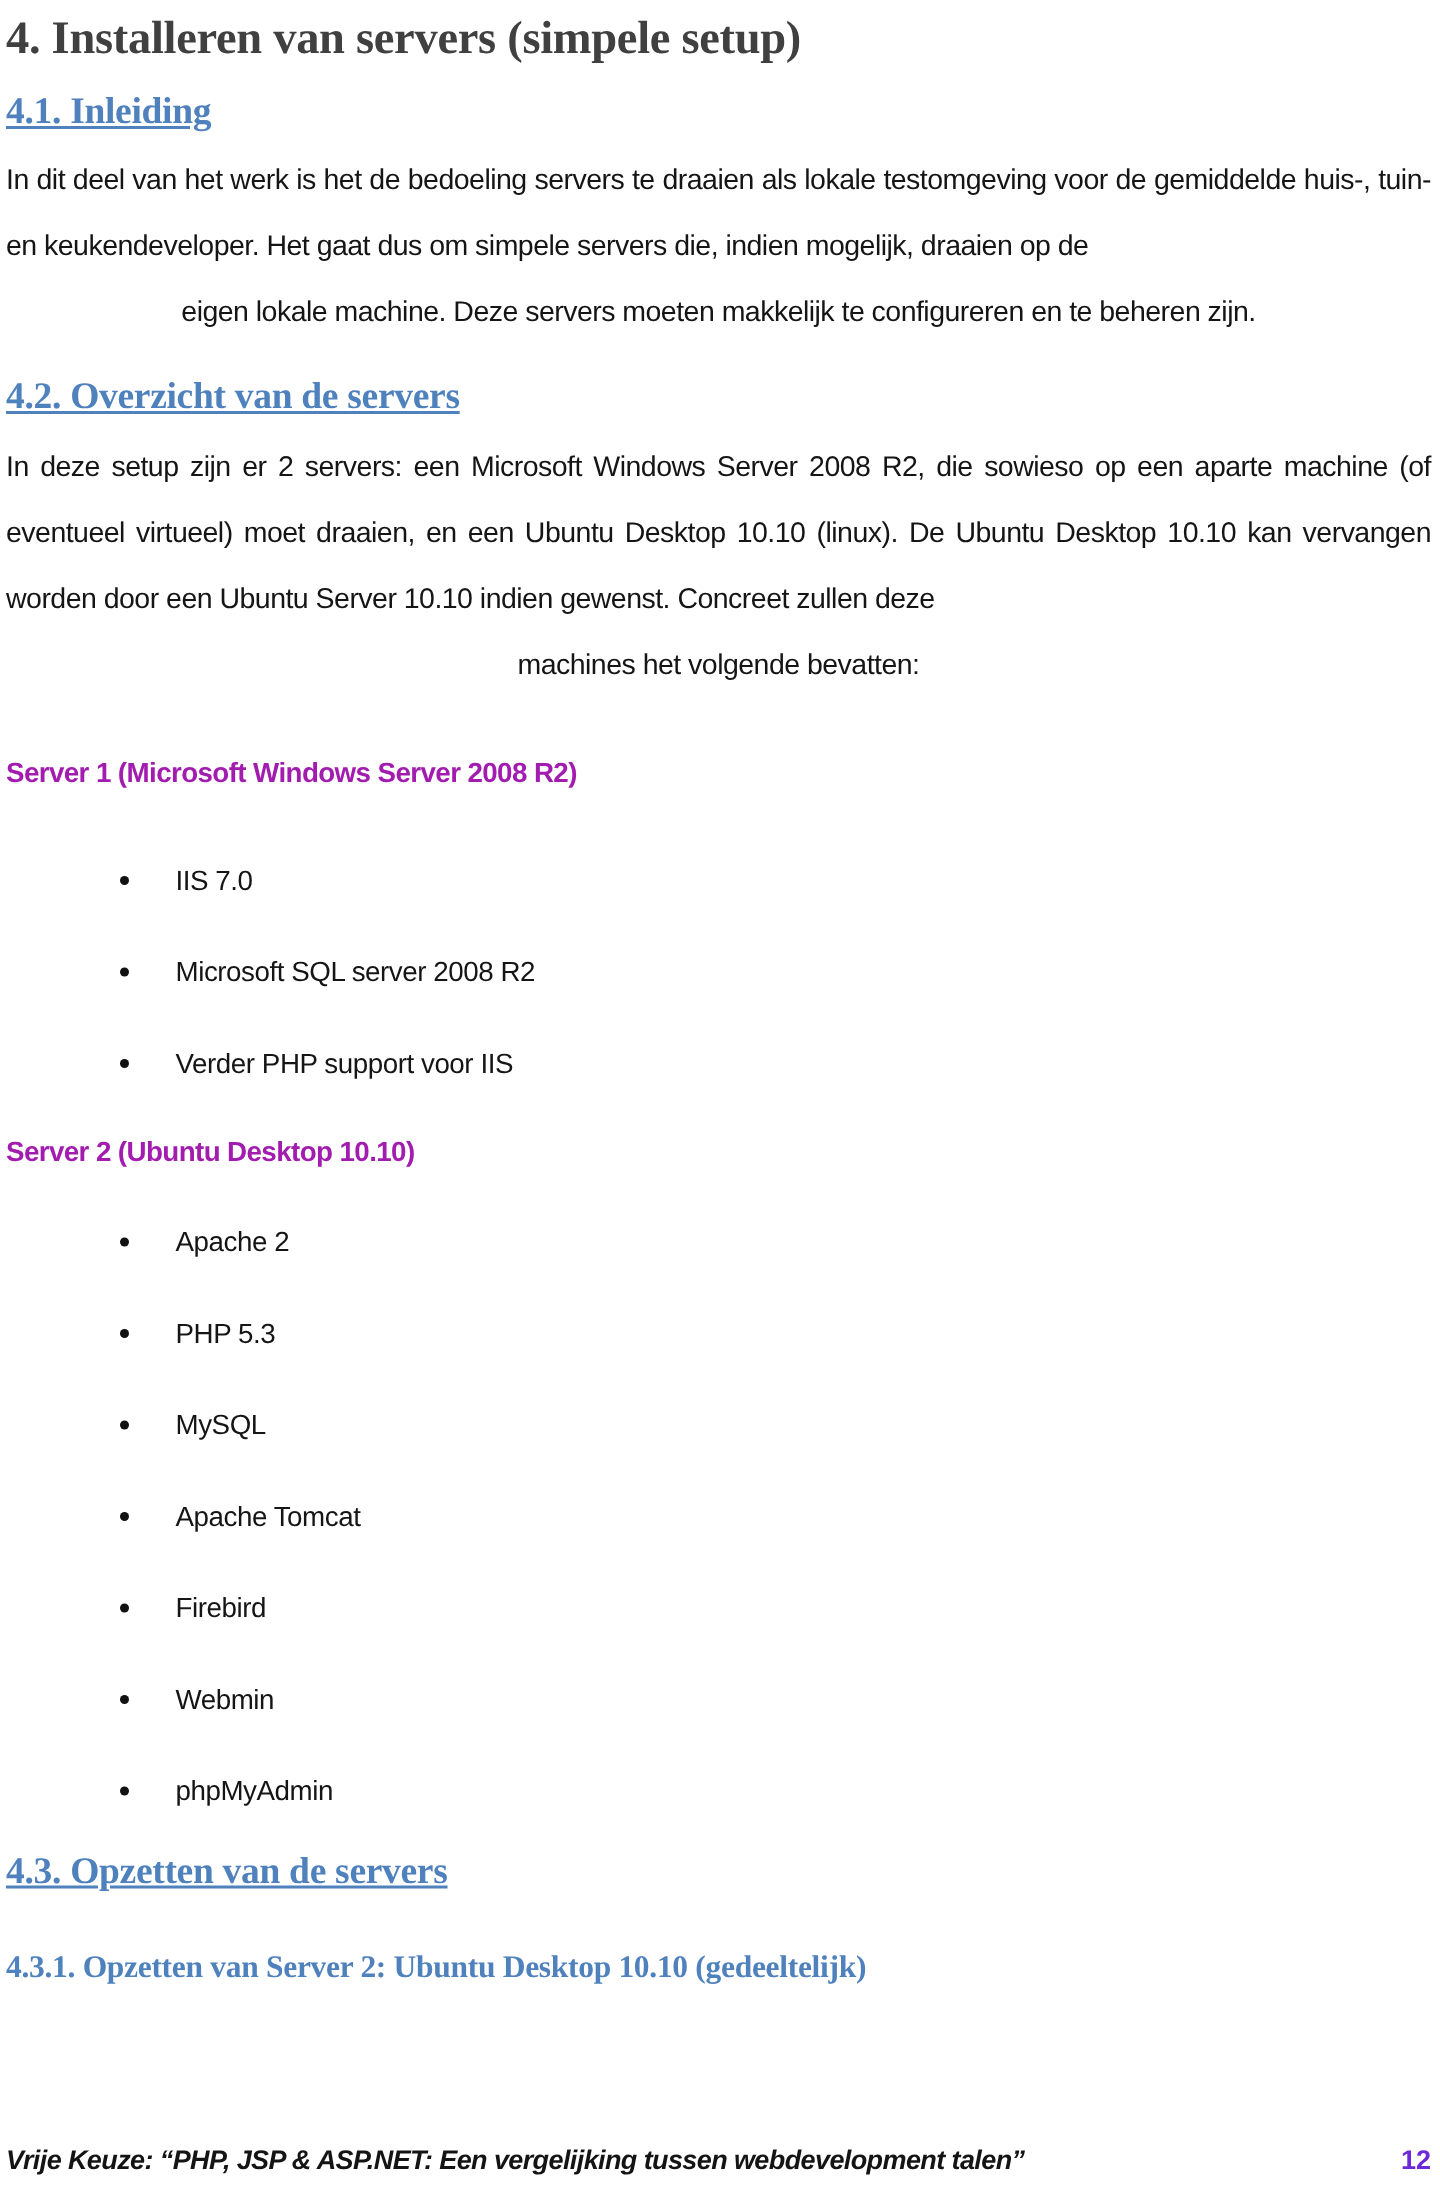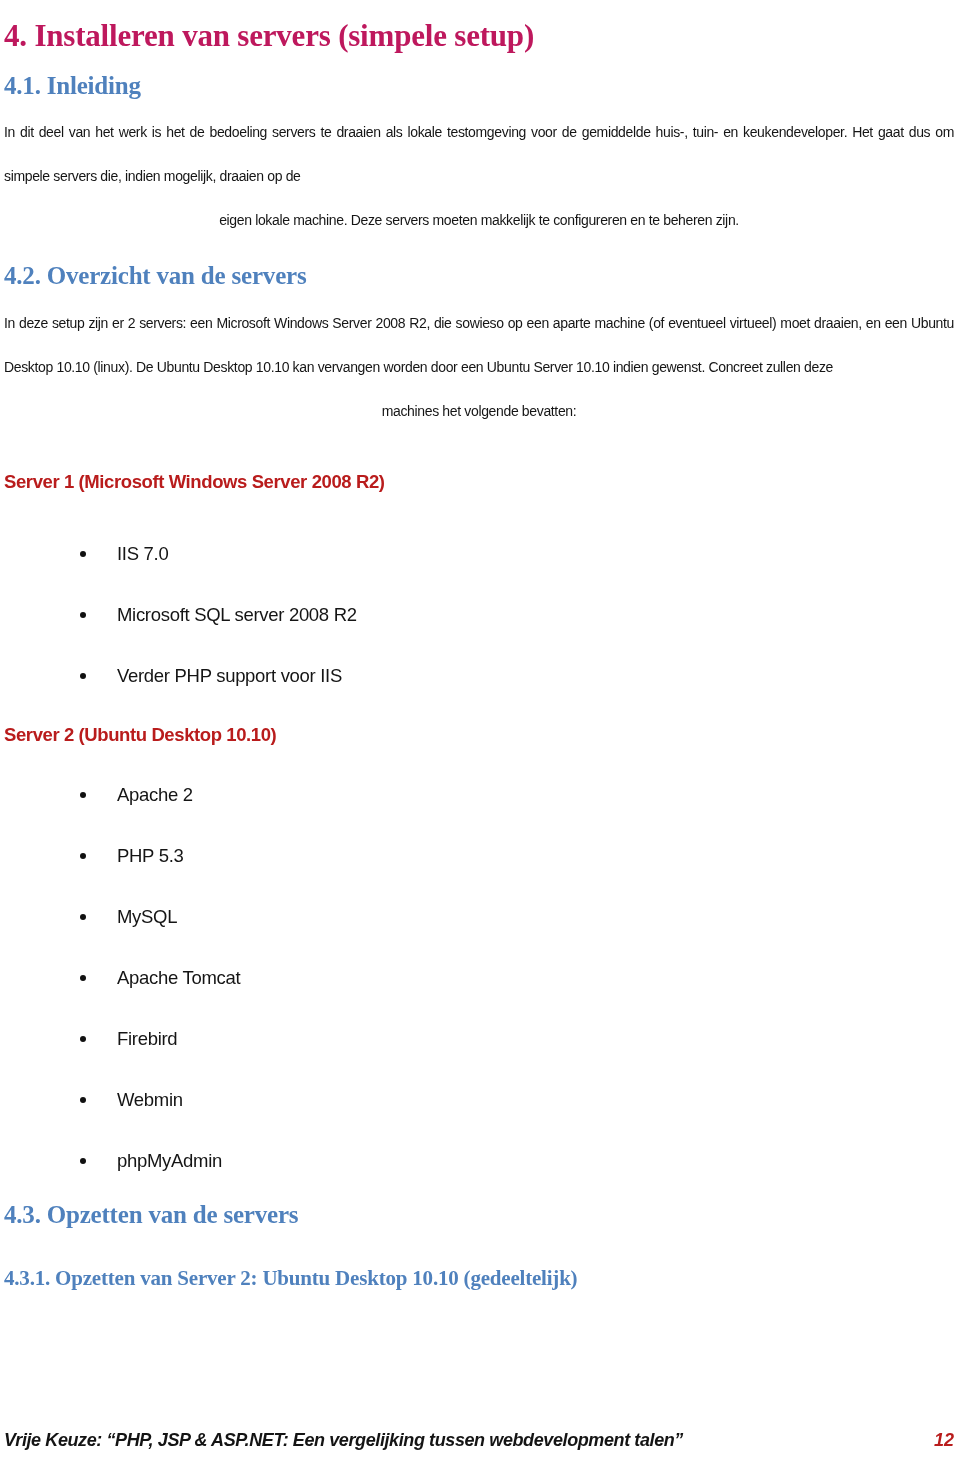--- a/index.html
+++ b/index.html
@@ -23,67 +23,68 @@
     box-sizing: border-box;
     padding: 0 6px 0 4px;
   }
 
   
   .h1 {
     font-family: "Liberation Serif", "DejaVu Serif", serif;
     font-weight: bold;
     font-size: 31px;
     line-height: 1.12;
-    color: #be185d;
+    color: #404040;
     letter-spacing: -0.2px;
     margin: 0;
-    padding: 19px 0 0 0;
+    padding: 8px 0 0 0;
   }
   .h2 {
     font-family: "Liberation Serif", "DejaVu Serif", serif;
     font-weight: bold;
     font-size: 25px;
     line-height: 1.15;
     color: #4f81bd;
     letter-spacing: -0.2px;
     margin: 0;
+    text-decoration: underline;
   }
   .h3 {
     font-family: "Liberation Serif", "DejaVu Serif", serif;
     font-weight: bold;
     font-size: 21px;
     line-height: 1.15;
     color: #4f81bd;
     letter-spacing: -0.2px;
     margin: 0;
   }
 
   
   .para {
     font-family: "Liberation Sans", sans-serif;
-    font-size: 14px;
+    font-size: 19px;
     line-height: 44px;
     text-align: justify;
     text-justify: inter-word;
     color: #151515;
     margin: 0;
     letter-spacing: -0.35px;
   }
   .para .lastline {
     display: block;
     text-align: center;
   }
 
   
   .server-head {
     font-family: "Liberation Sans", sans-serif;
     font-weight: bold;
     font-size: 18.5px;
     line-height: 30px;
-    color: #b91c1c;
+    color: #a21caf;
     letter-spacing: -0.4px;
     margin: 0;
   }
 
   
   .bullets {
     list-style: none;
     margin: 0;
     padding: 0;
   }
@@ -126,24 +127,23 @@
   .footer-text {
     font-family: "Liberation Sans", sans-serif;
     font-style: italic;
     font-weight: bold;
     font-size: 18px;
     color: #141414;
     letter-spacing: -0.4px;
   }
   .footer-page {
     font-family: "Liberation Sans", sans-serif;
-    font-style: italic;
     font-weight: bold;
     font-size: 18px;
-    color: #b91c1c;
+    color: #6d28d9;
   }
 
   
   .sp-10 { height: 10px; }
   .sp-14 { height: 14px; }
   .sp-18 { height: 18px; }
   .sp-20 { height: 20px; }
   .sp-26 { height: 26px; }
   .sp-34 { height: 34px; }
 </style>

